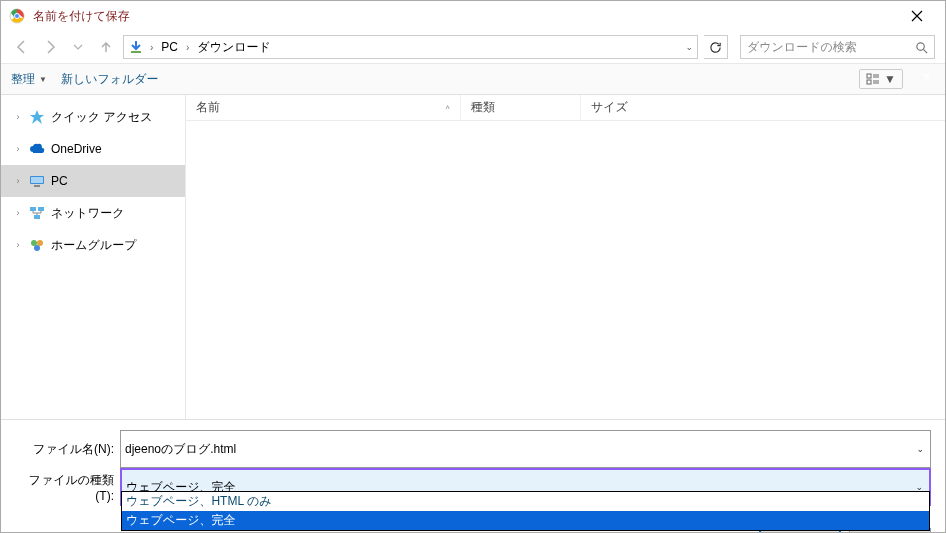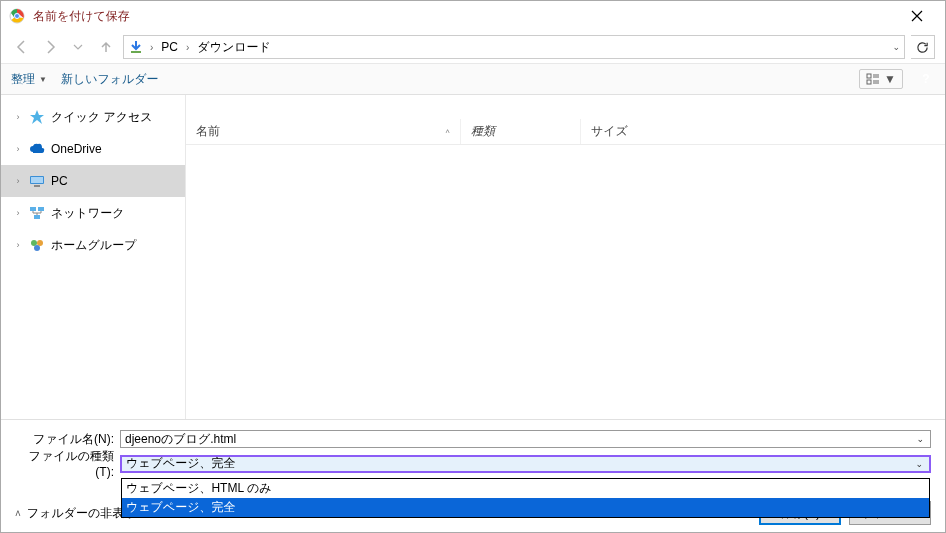--- a/index.html
+++ b/index.html
@@ -32,39 +32,39 @@
 .help { width: 18px; height: 18px; border-radius: 50%; background: #066c3; color: #fff; font-weight: bold; display: flex; align-items: center; justify-content: center; font-size: 12px; }
 
 .body { display: flex; height: 324px; }
 .tree { width: 185px; border-right: 1px solid #e8e8e8; padding-top: 6px; overflow-y: auto; }
 .tree-item { height: 32px; display: flex; align-items: center; padding-left: 12px; gap: 6px; cursor: pointer; }
 .tree-item.selected { background: #d8d8d8; }
 .tree-item .exp { width: 10px; color: #777; font-size: 9px; text-align: center; }
 .tree-item .ic { width: 16px; height: 16px; display: flex; align-items: center; justify-content: center; }
 .tree-item .lbl { color: #000; }
 
-.list { flex: 1; margin-top: 24px; }
+.list { flex: 1; }
 .list-head { height: 26px; border-bottom: 1px solid #ececec; display: flex; align-items: center; color: #444; }
 .list-head .col { padding: 0 10px; border-right: 1px solid #f0f0f0; height: 100%; display: flex; align-items: center; gap: 6px; }
 .list-head .col.name { width: 275px; }
 .list-head .col.date { width: 120px; }
-.list-head .col.type { width: 120px; font-style: italic; }
+.list-head .col.type { width: 120px; }
 .list-head .col.size { width: 80px; border-right: none; }
 .list-head .sortasc { font-size: 8px; color: #888; margin-left: auto; }
 
 .bottom { border-top: 1px solid #e0e0e0; padding: 10px 14px 8px 14px; background: #fff; }
 .row { display: flex; align-items: center; margin-bottom: 0; }
 .row .lbl { width: 105px; text-align: right; padding-right: 6px; color: #000; }
-.row .field { flex: 1; height: 18px; border: 1px solid #999; display: flex; align-items: center; padding: 0 4px; position: relative; }
+.row .field { flex: 1; height: 38px; border: 1px solid #999; display: flex; align-items: center; padding: 0 4px; position: relative; }
 .row .field.combo { background: #e5f1fb; border: 2px solid #8b5cf6; }
 .row .field .txt { flex: 1; }
 .row .field .dd { font-size: 9px; color: #333; padding: 0 2px; }
 
 .dropdown { position: absolute; left: -1px; right: -1px; top: 21px; border: 1px solid #000; background: #fff; z-index: 10; }
-.dropdown .opt { padding: 1px 4px; color: #000000; }
+.dropdown .opt { padding: 1px 4px; color: #0c4a6e; }
 .dropdown .opt.sel { background: #0a66d8; color: #fff; }
 
 .actions { display: flex; align-items: center; margin-top: 22px; }
 .hide-folders { display: flex; align-items: center; gap: 6px; color: #000; cursor: pointer; }
 .hide-folders .chev-up { font-size: 10px; color: #555; }
 .actions .spacer { flex: 1; }
 .btn { width: 82px; height: 24px; border: 1px solid #999; background: #e1e1e1; display: flex; align-items: center; justify-content: center; margin-left: 8px; cursor: pointer; }
 .btn.primary { border: 2px solid #0078d7; }
 
 svg { display: block; }
@@ -125,20 +125,29 @@
     <span class="crumb">ダウンロード</span>
     <span class="addr-tail">
       <span class="chev-dn">⌄</span>
     </span>
   </div>
   <span class="refresh">
     <svg width="13" height="13" viewBox="0 0 14 14">
         <path d="M12 7 A5 5 0 1 1 10.5 3.5 M12 2 L12 5 L9 5" stroke="#333" stroke-width="1.3" fill="none"></path>
       </svg>
   </span>
+  <div class="searchbox">
+    <span class="ph">ダウンロードの検索</span>
+    <span class="mag">
+      <svg width="13" height="13" viewBox="0 0 14 14">
+          <circle cx="6" cy="6" r="4" stroke="#777" stroke-width="1.3" fill="none"></circle>
+          <path d="M9 9 L13 13" stroke="#777" stroke-width="1.3"></path>
+        </svg>
+    </span>
+  </div>
 </div>
 
 <div class="toolbar">
   <span class="item">
     <span>整理</span>
     <span class="drop">▼</span>
   </span>
   <span class="item">
     <span>新しいフォルダー</span>
   </span>

